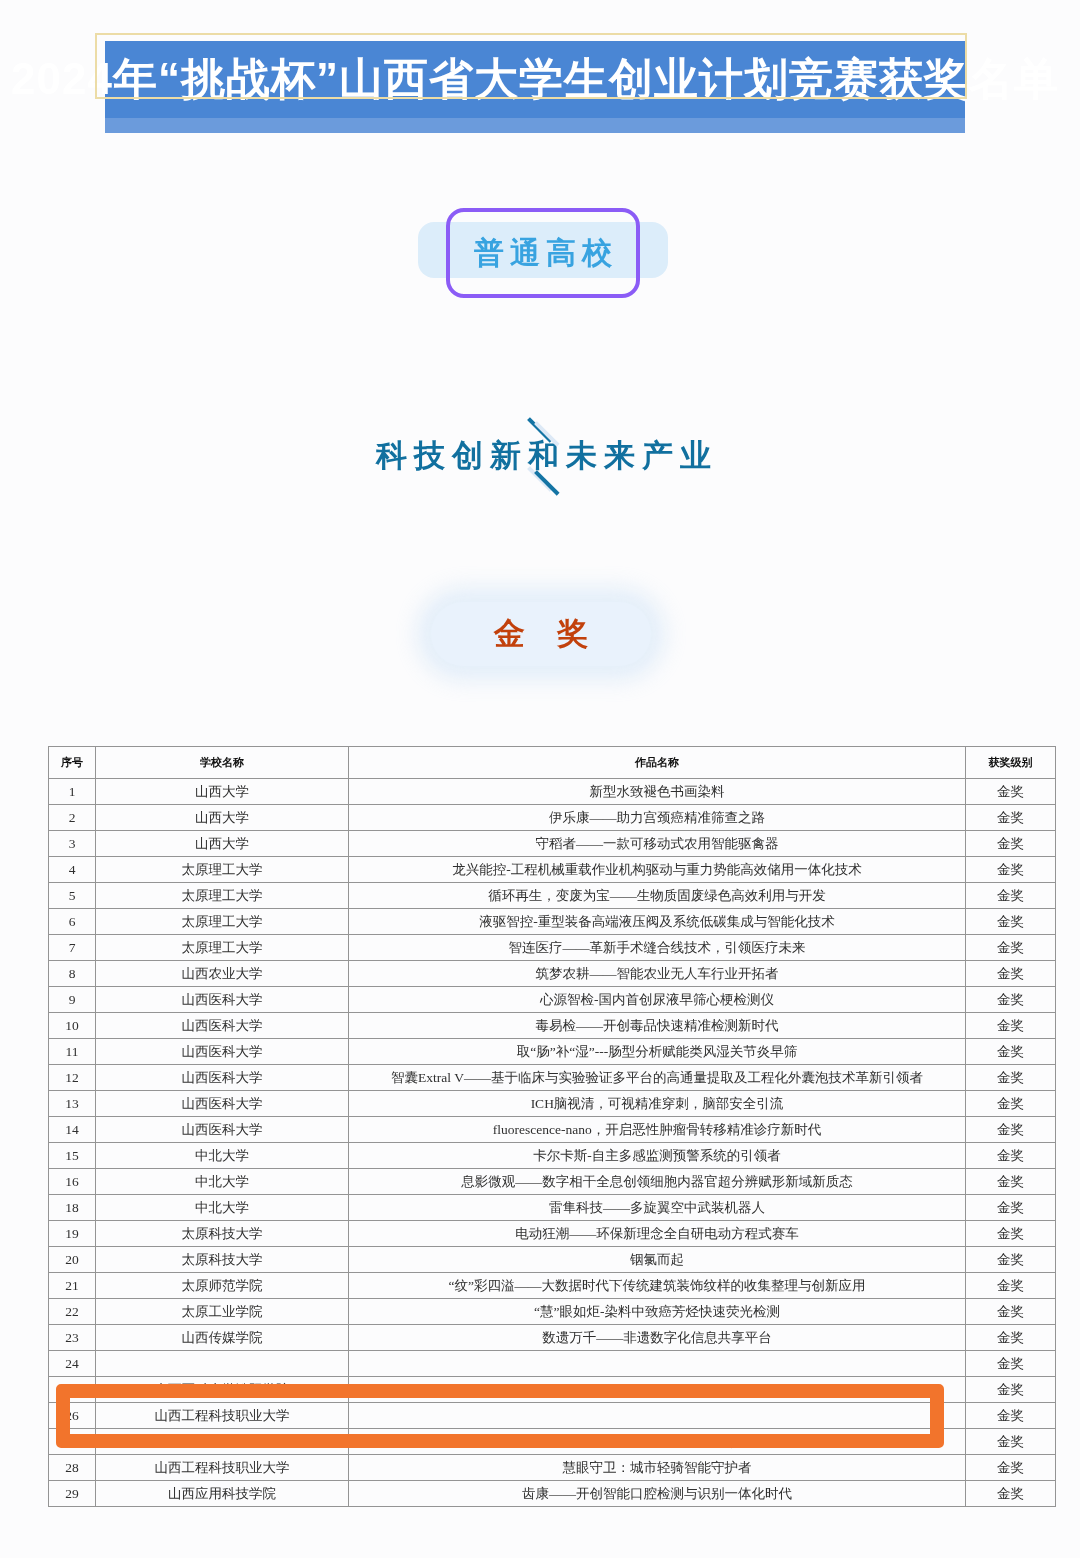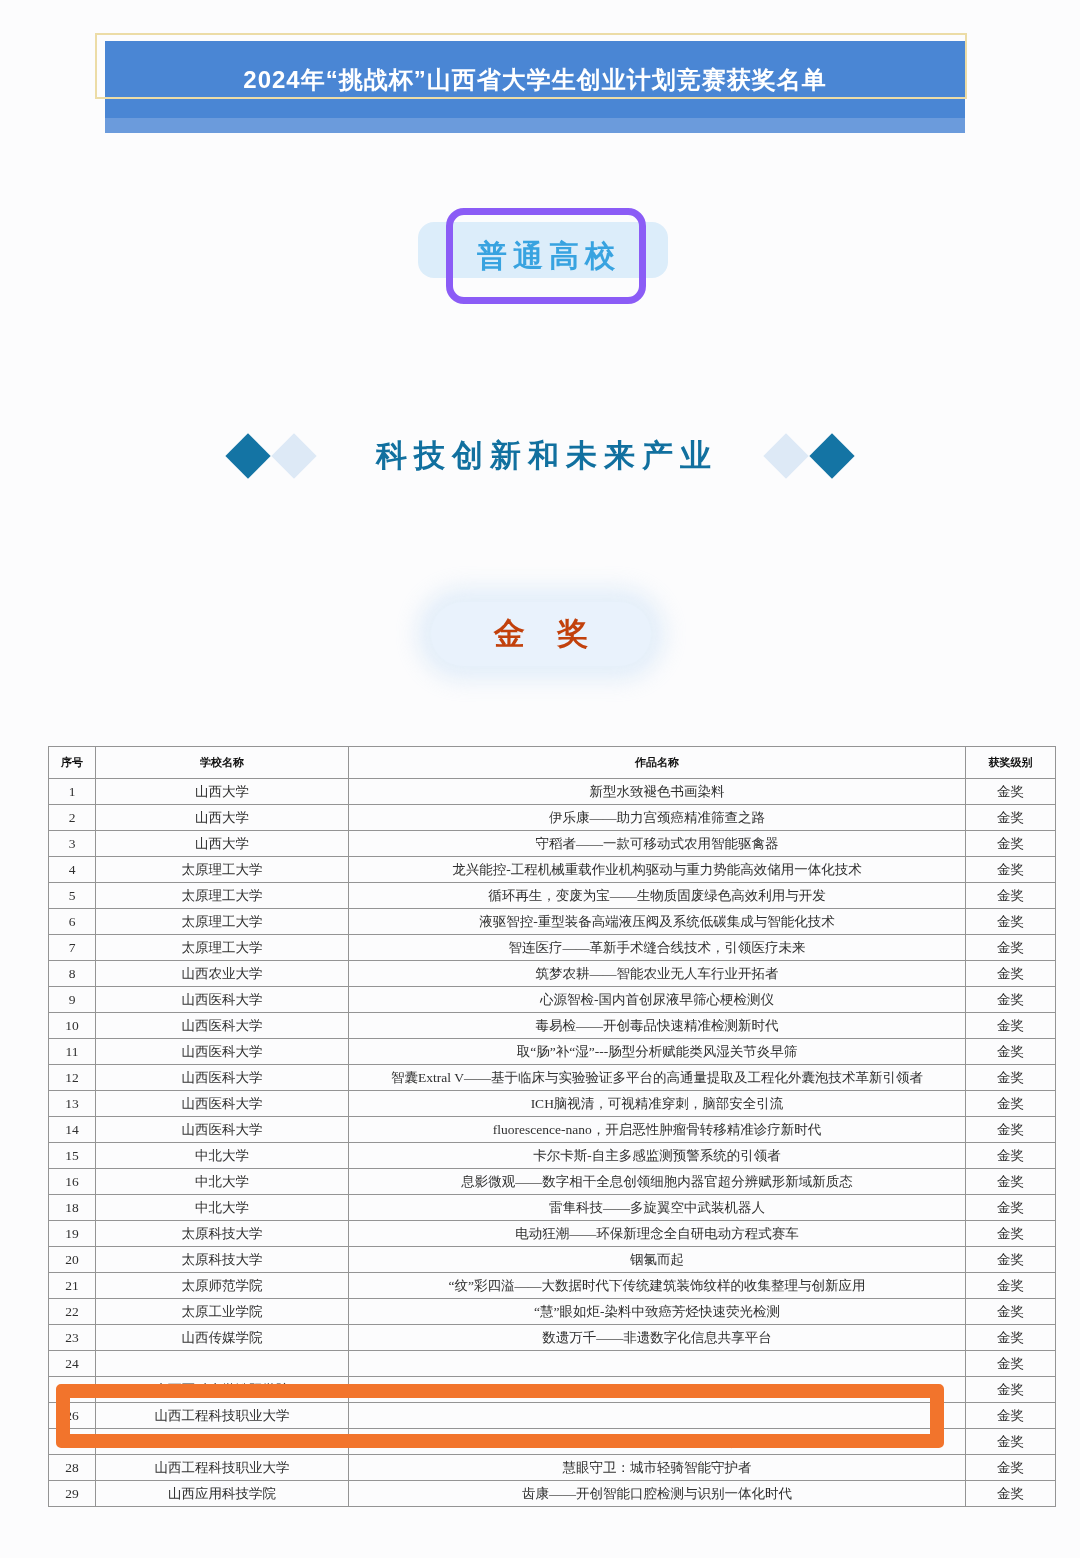--- a/index.html
+++ b/index.html
@@ -8,49 +8,49 @@
     background:#fcfcfd;
     font-family:"Liberation Sans","DejaVu Sans",sans-serif;
   }
   
   .banner-blue{
     position:absolute;left:105px;top:41px;width:860px;height:77px;
     background:#4a86d4;display:flex;align-items:center;justify-content:center;
     z-index:1;
   }
   .banner-blue span{
-    color:#ffffff;font-size:24px;font-weight:bold;letter-spacing:1px;
+    color:#ffffff;font-size:44px;font-weight:bold;letter-spacing:1px;
     white-space:nowrap;
   }
   .banner-shadow{
     position:absolute;left:105px;top:118px;width:860px;height:15px;
     background:#5b90d8;opacity:.9;z-index:0;
   }
   .banner-frame{
     position:absolute;left:95px;top:33px;width:868px;height:62px;
     border:2px solid #ecdca6;background:transparent;z-index:2;pointer-events:none;
   }
   
   .badge-pill{
     position:absolute;left:418px;top:222px;width:250px;height:56px;
     background:#dcedfa;border-radius:16px;z-index:1;
   }
   .badge-frame{
     position:absolute;left:446px;top:208px;width:186px;height:82px;
-    border:7px solid #8b5cf6;border-radius:18px;background:transparent;
+    border:4px solid #8b5cf6;border-radius:18px;background:transparent;
     display:flex;align-items:center;justify-content:center;z-index:2;
   }
   .badge-frame span{
     color:#38a3e0;font-size:30px;font-weight:bold;letter-spacing:6px;margin-left:6px;
     white-space:nowrap;
   }
   
   .section-row{
     position:absolute;left:0;top:428px;width:1080px;height:56px;
-    display:flex;align-items:center;justify-content:center;
+    display:flex;align-items:center;justify-content:center;flex-direction:column;
   }
   .diamond{width:32px;height:32px;transform:rotate(45deg);}
   .diamond.solid{background:#1474a4;}
   .diamond.light{background:#dde9f6;}
   .d-gap-s{margin-left:14px;}
   .section-title{
     color:#11709f;font-size:31px;font-weight:bold;letter-spacing:7px;
     margin:0 52px 0 66px;white-space:nowrap;
   }
   

